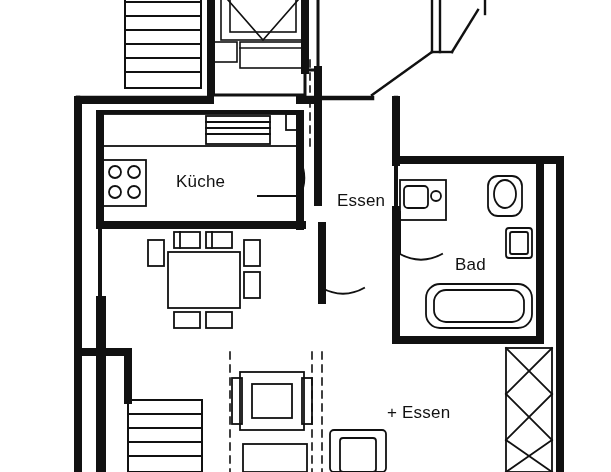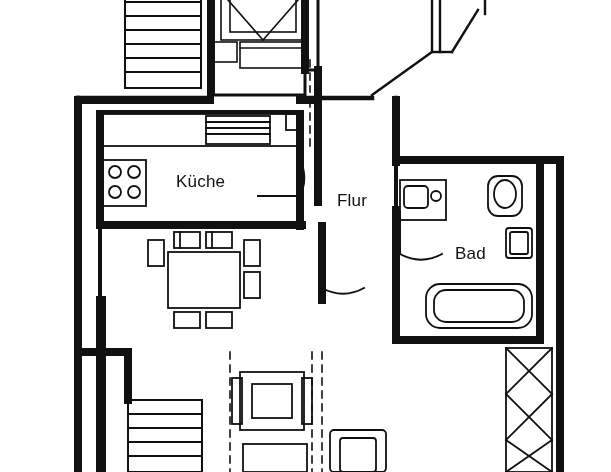--- a/index.html
+++ b/index.html
@@ -223,16 +223,17 @@
         <rect x="536" y="160" width="8" height="184"></rect>
         <rect x="200" y="96" width="14" height="8"></rect>
         <rect x="207" y="-10" width="8" height="106"></rect>
         <rect x="301" y="-10" width="8" height="84"></rect>
         <rect x="314" y="66" width="8" height="34"></rect>
       </g>
     </g>
   </svg>
 
   <div class="room-label" style="left:176px; top:171px;">Küche</div>
-  <div class="room-label" style="left:337px; top:190px;">Flur</div>
-  <div class="room-label" style="left:455px; top:243px;">Bad</div>
+  <div class="room-label" style="left:337px; top:190px;">Essen</div>
+  <div class="room-label" style="left:455px; top:254px;">Bad</div>
+  <div class="room-label" style="left:387px; top:402px;">+ Essen</div>
 
 </div>
 
 </body></html>

